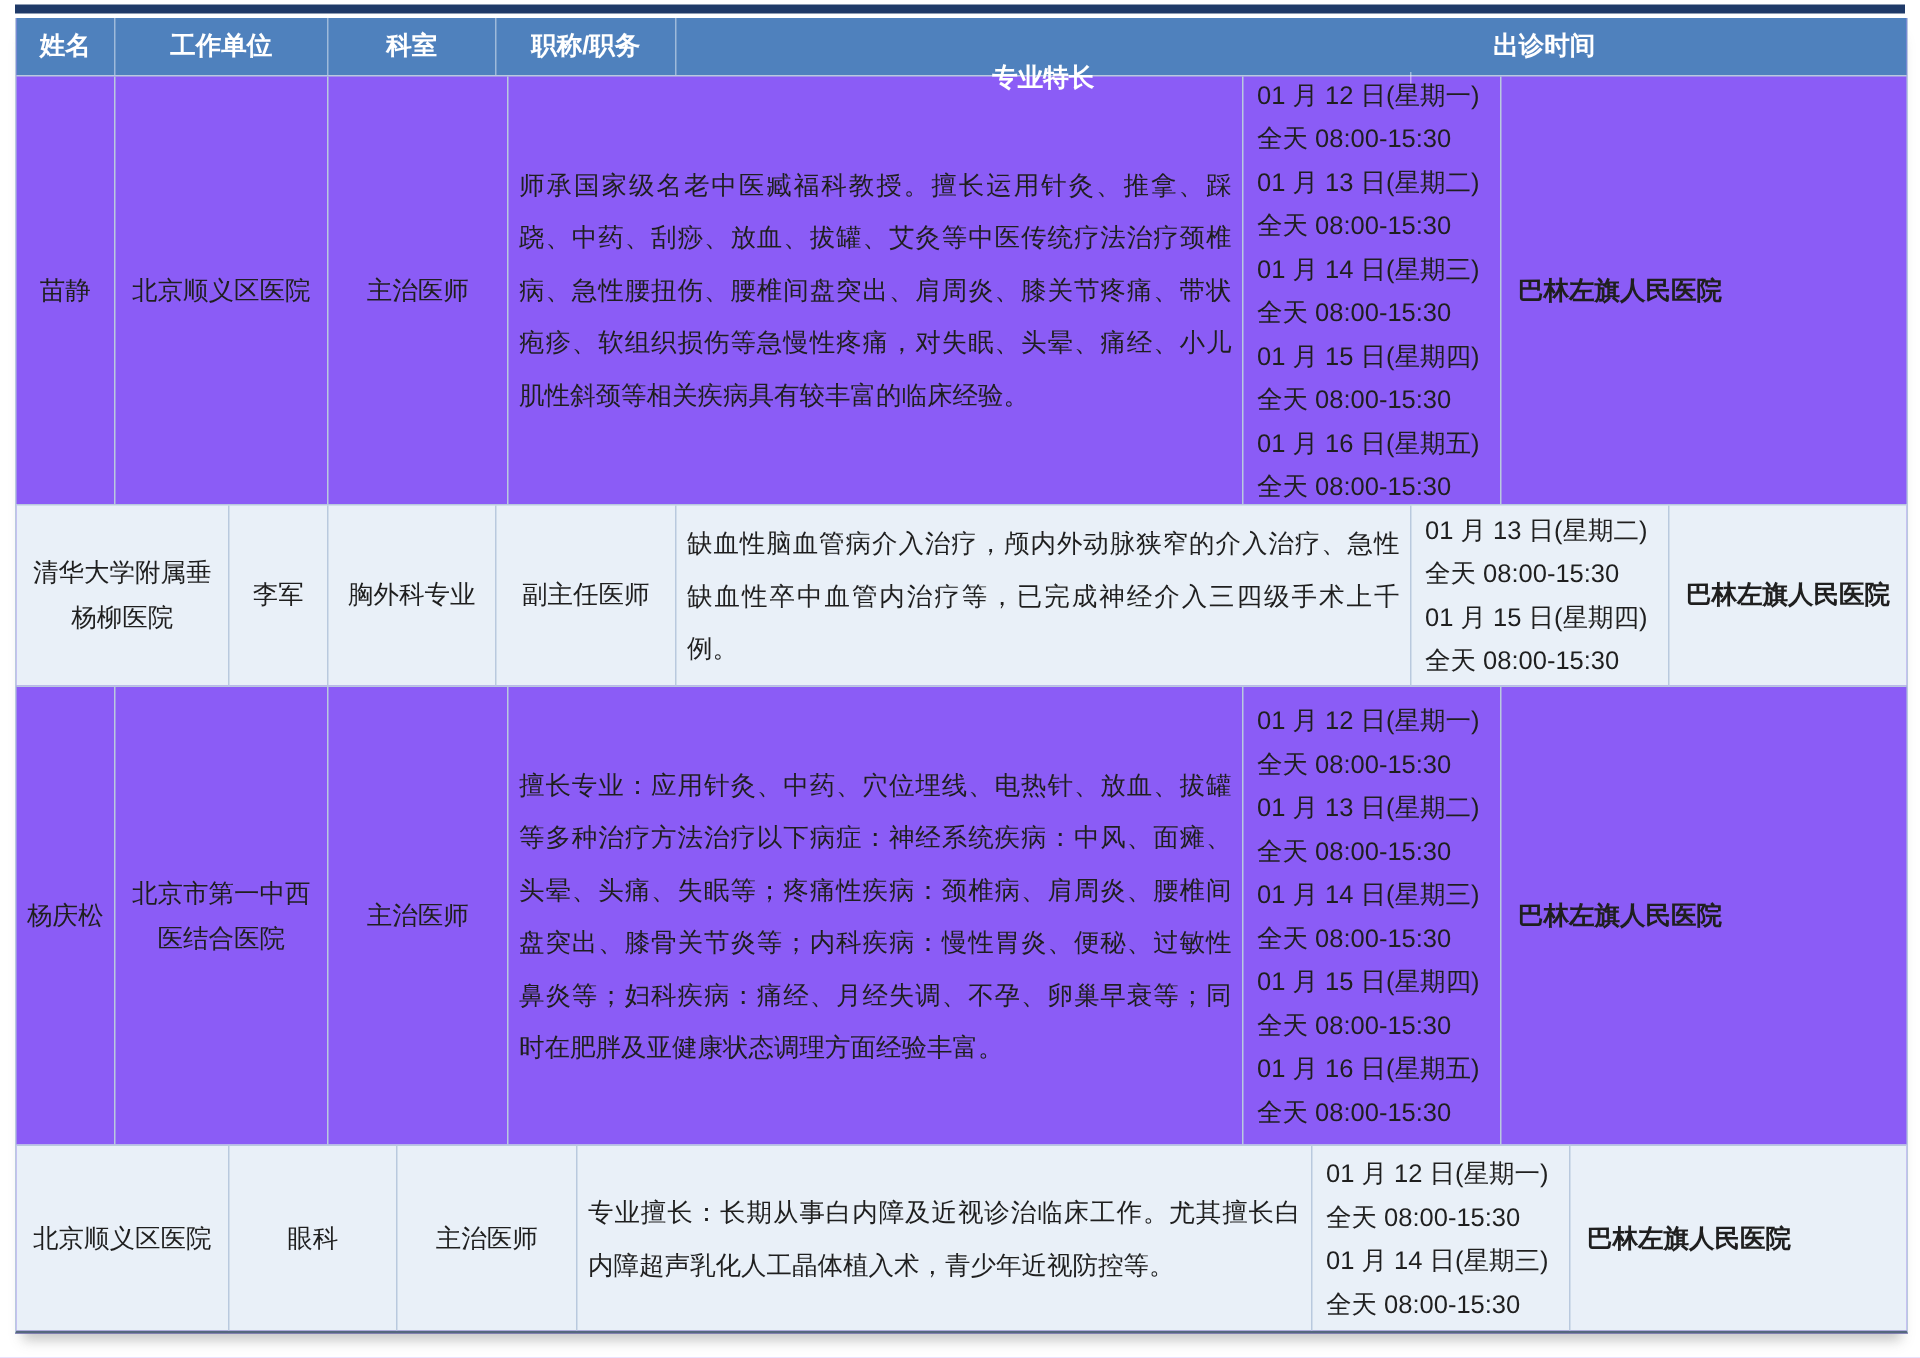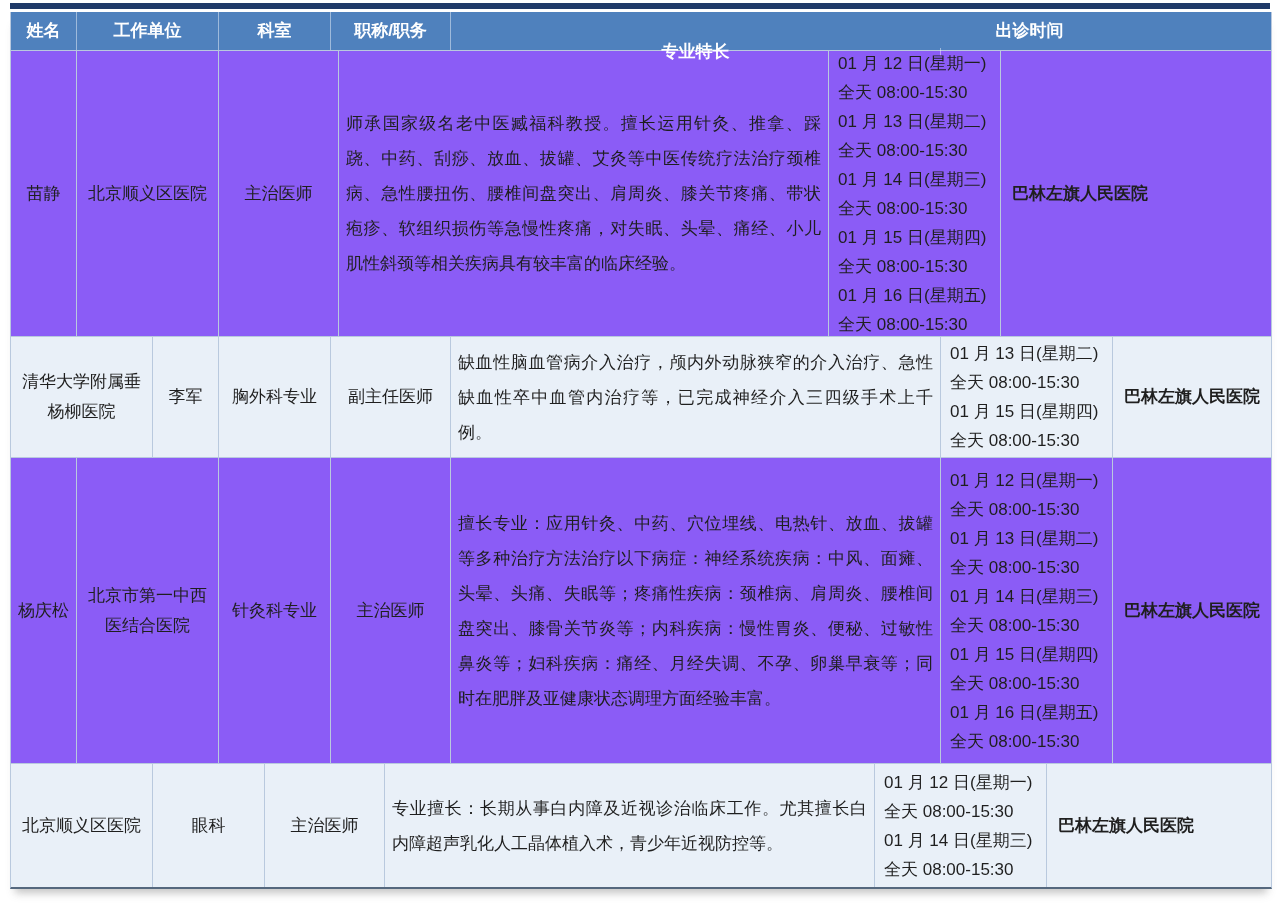--- a/index.html
+++ b/index.html
@@ -86,21 +86,20 @@
             <div class="sched-line">01 月 15 日(星期四)</div>
             <div class="sched-line">全天 08:00-15:30</div>
           </div>
         </div>
       <div class="cell c-loc">巴林左旗人民医院</div>
     </div>
 
     <div class="row data r3">
       <div class="cell c-name">杨庆松</div>
       <div class="cell c-unit">北京市第一中西医结合医院</div>
-      <div class="cell c-dept">针灸科专业</div>
       <div class="cell c-title">主治医师</div>
       <div class="cell c-spec">
           <div class="spec-text">擅长专业：应用针灸、中药、穴位埋线、电热针、放血、拔罐等多种治疗方法治疗以下病症：神经系统疾病：中风、面瘫、头晕、头痛、失眠等；疼痛性疾病：颈椎病、肩周炎、腰椎间盘突出、膝骨关节炎等；内科疾病：慢性胃炎、便秘、过敏性鼻炎等；妇科疾病：痛经、月经失调、不孕、卵巢早衰等；同时在肥胖及亚健康状态调理方面经验丰富。</div>
         </div>
       <div class="cell c-time">
           <div>
             <div class="sched-line">01 月 12 日(星期一)</div>
             <div class="sched-line">全天 08:00-15:30</div>
             <div class="sched-line">01 月 13 日(星期二)</div>
             <div class="sched-line">全天 08:00-15:30</div>

